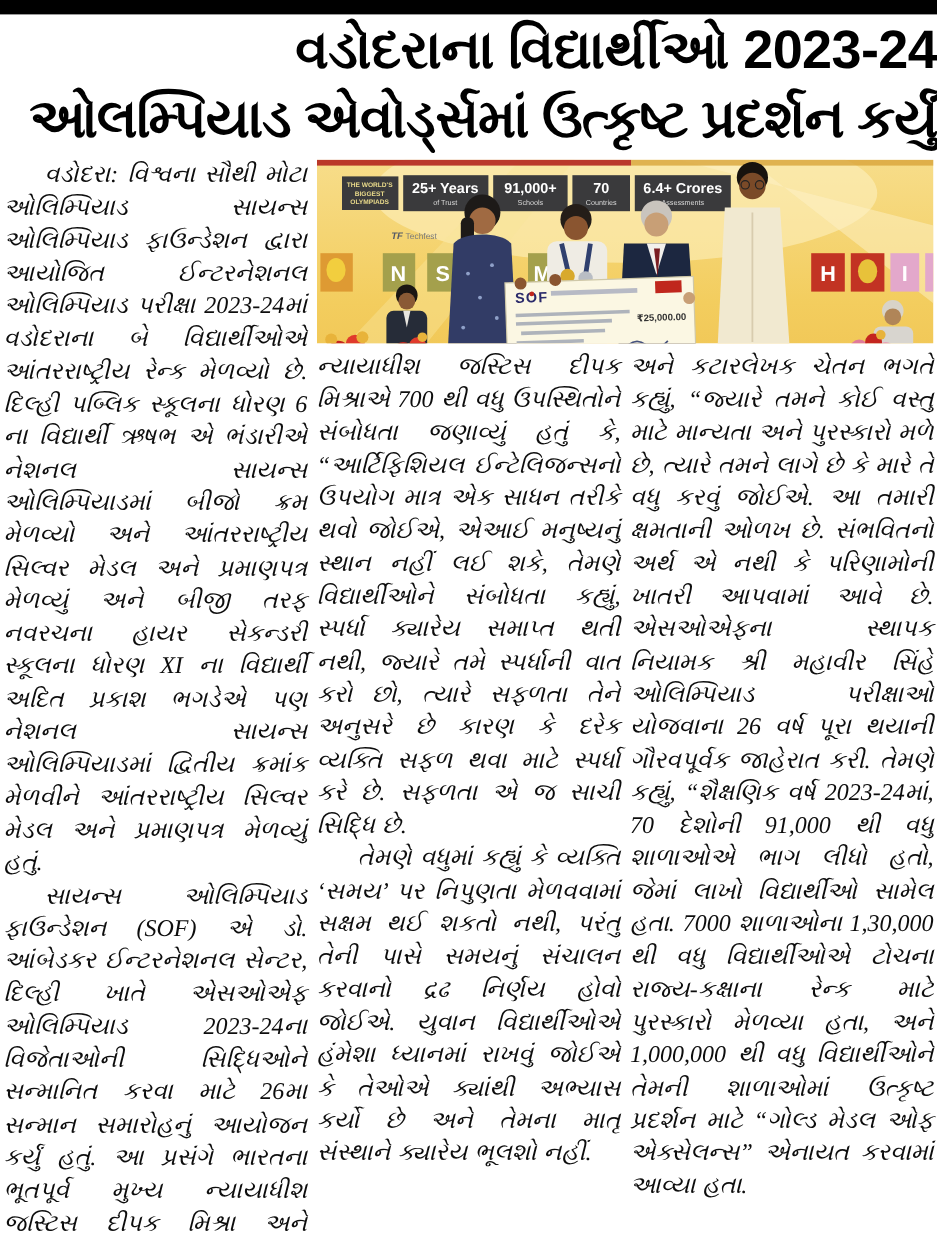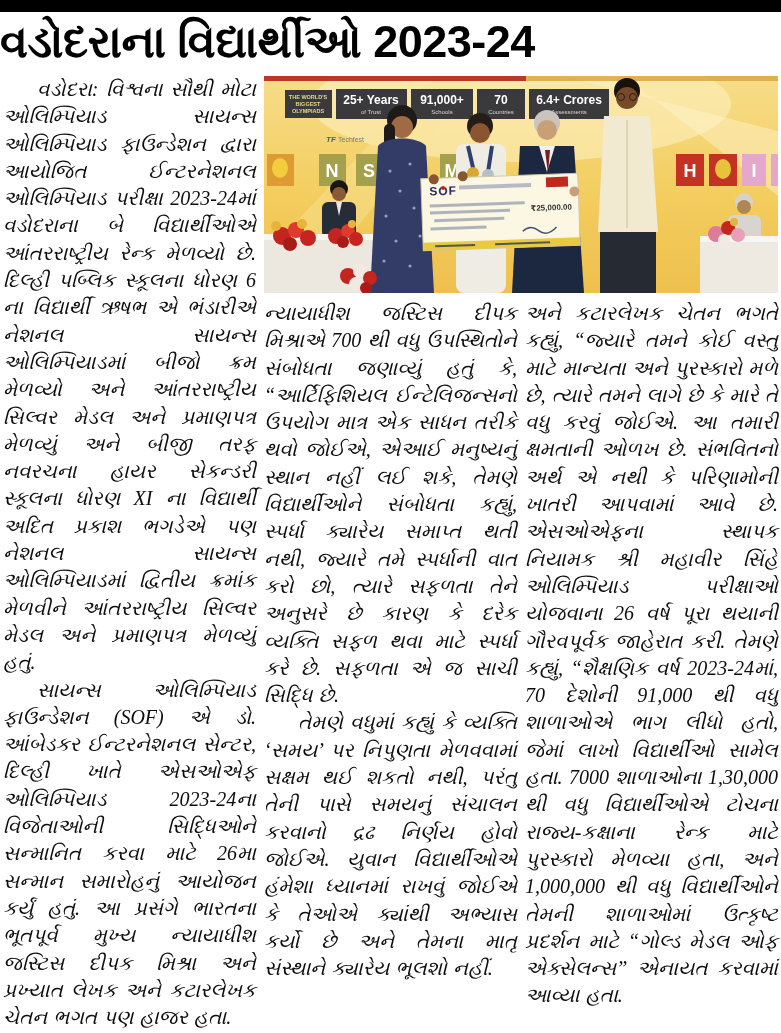--- a/index.html
+++ b/index.html
@@ -4,48 +4,49 @@
 <style>
   html,body { margin:0; padding:0; }
   body {
     width:781px; height:1033px; background:#ffffff; overflow:hidden;
     font-family:"Liberation Serif","DejaVu Serif",serif;
     -webkit-font-smoothing:antialiased;
   }
   .page { position:relative; width:781px; height:1033px; }
   .top-rule { width:781px; height:12px; background:#000; }
   .headline {
-    text-align:left; color:#000; font-weight:800;
+    text-align:right; color:#000; font-weight:800;
     font-family:"Liberation Sans","DejaVu Sans",sans-serif;
     font-size:45px; line-height:57px; padding-top:1px; letter-spacing:-0.5px;
   }
   .headline .hl2 { letter-spacing:-1px; }
   .body-row { display:flex; gap:8px; padding:6px 2px 0 3px; }
   .col {
     width:253px; flex:0 0 253px;
     font-size:20px; line-height:27.3px; text-align:justify;
     color:#0d0d0d; word-spacing:1px;
   }
   .col p { margin:0;font-style:italic; }
   p.indent { text-indent:34px; }
   .right-wrap { width:514px; flex:0 0 514px; }
-  .photo-frame { width:514px; height:217px; margin-bottom:7px; overflow:hidden; }
+  .photo-frame { width:514px; height:153px; margin-bottom:7px; overflow:hidden; }
   .two-cols { display:flex; gap:8px; }
   .two-cols .col { width:253px; }
   svg text { font-family:"Liberation Sans","DejaVu Sans",sans-serif; }
 </style>
 </head>
 <body>
 
 <div class="page">
 
   <div class="top-rule"></div>
 
   <div class="headline">
     <div class="hl1">વડોદરાના વિદ્યાર્થીઓ 2023-24</div>
+    <div class="hl2">ઓલમ્પિયાડ એવોર્ડ્સમાં ઉત્કૃષ્ટ પ્રદર્શન કર્યું</div>
   </div>
 
   <div class="body-row">
 
     <div class="col">
       <p class="indent">વડોદરા: વિશ્વના સૌથી મોટા ઓલિમ્પિયાડ સાયન્સ ઓલિમ્પિયાડ ફાઉન્ડેશન દ્વારા આયોજિત ઈન્ટરનેશનલ ઓલિમ્પિયાડ પરીક્ષા 2023-24માં વડોદરાના બે વિદ્યાર્થીઓએ આંતરરાષ્ટ્રીય રેન્ક મેળવ્યો છે. દિલ્હી પબ્લિક સ્કૂલના ધોરણ 6 ના વિદ્યાર્થી ઋષભ એ ભંડારીએ નેશનલ સાયન્સ ઓલિમ્પિયાડમાં બીજો ક્રમ મેળવ્યો અને આંતરરાષ્ટ્રીય સિલ્વર મેડલ અને પ્રમાણપત્ર મેળવ્યું અને બીજી તરફ નવરચના હાયર સેકન્ડરી સ્કૂલના ધોરણ XI ના વિદ્યાર્થી અદિત પ્રકાશ ભગડેએ પણ નેશનલ સાયન્સ ઓલિમ્પિયાડમાં દ્વિતીય ક્રમાંક મેળવીને આંતરરાષ્ટ્રીય સિલ્વર મેડલ અને પ્રમાણપત્ર મેળવ્યું હતું.</p>
       <p class="indent">સાયન્સ ઓલિમ્પિયાડ ફાઉન્ડેશન (SOF) એ ડો. આંબેડકર ઈન્ટરનેશનલ સેન્ટર, દિલ્હી ખાતે એસઓએફ ઓલિમ્પિયાડ 2023-24ના વિજેતાઓની સિદ્ધિઓને સન્માનિત કરવા માટે 26મા સન્માન સમારોહનું આયોજન કર્યું હતું. આ પ્રસંગે ભારતના ભૂતપૂર્વ મુખ્ય ન્યાયાધીશ જસ્ટિસ દીપક મિશ્રા અને પ્રખ્યાત લેખક અને કટારલેખક ચેતન ભગત પણ હાજર હતા.</p>
 
     </div>
 

